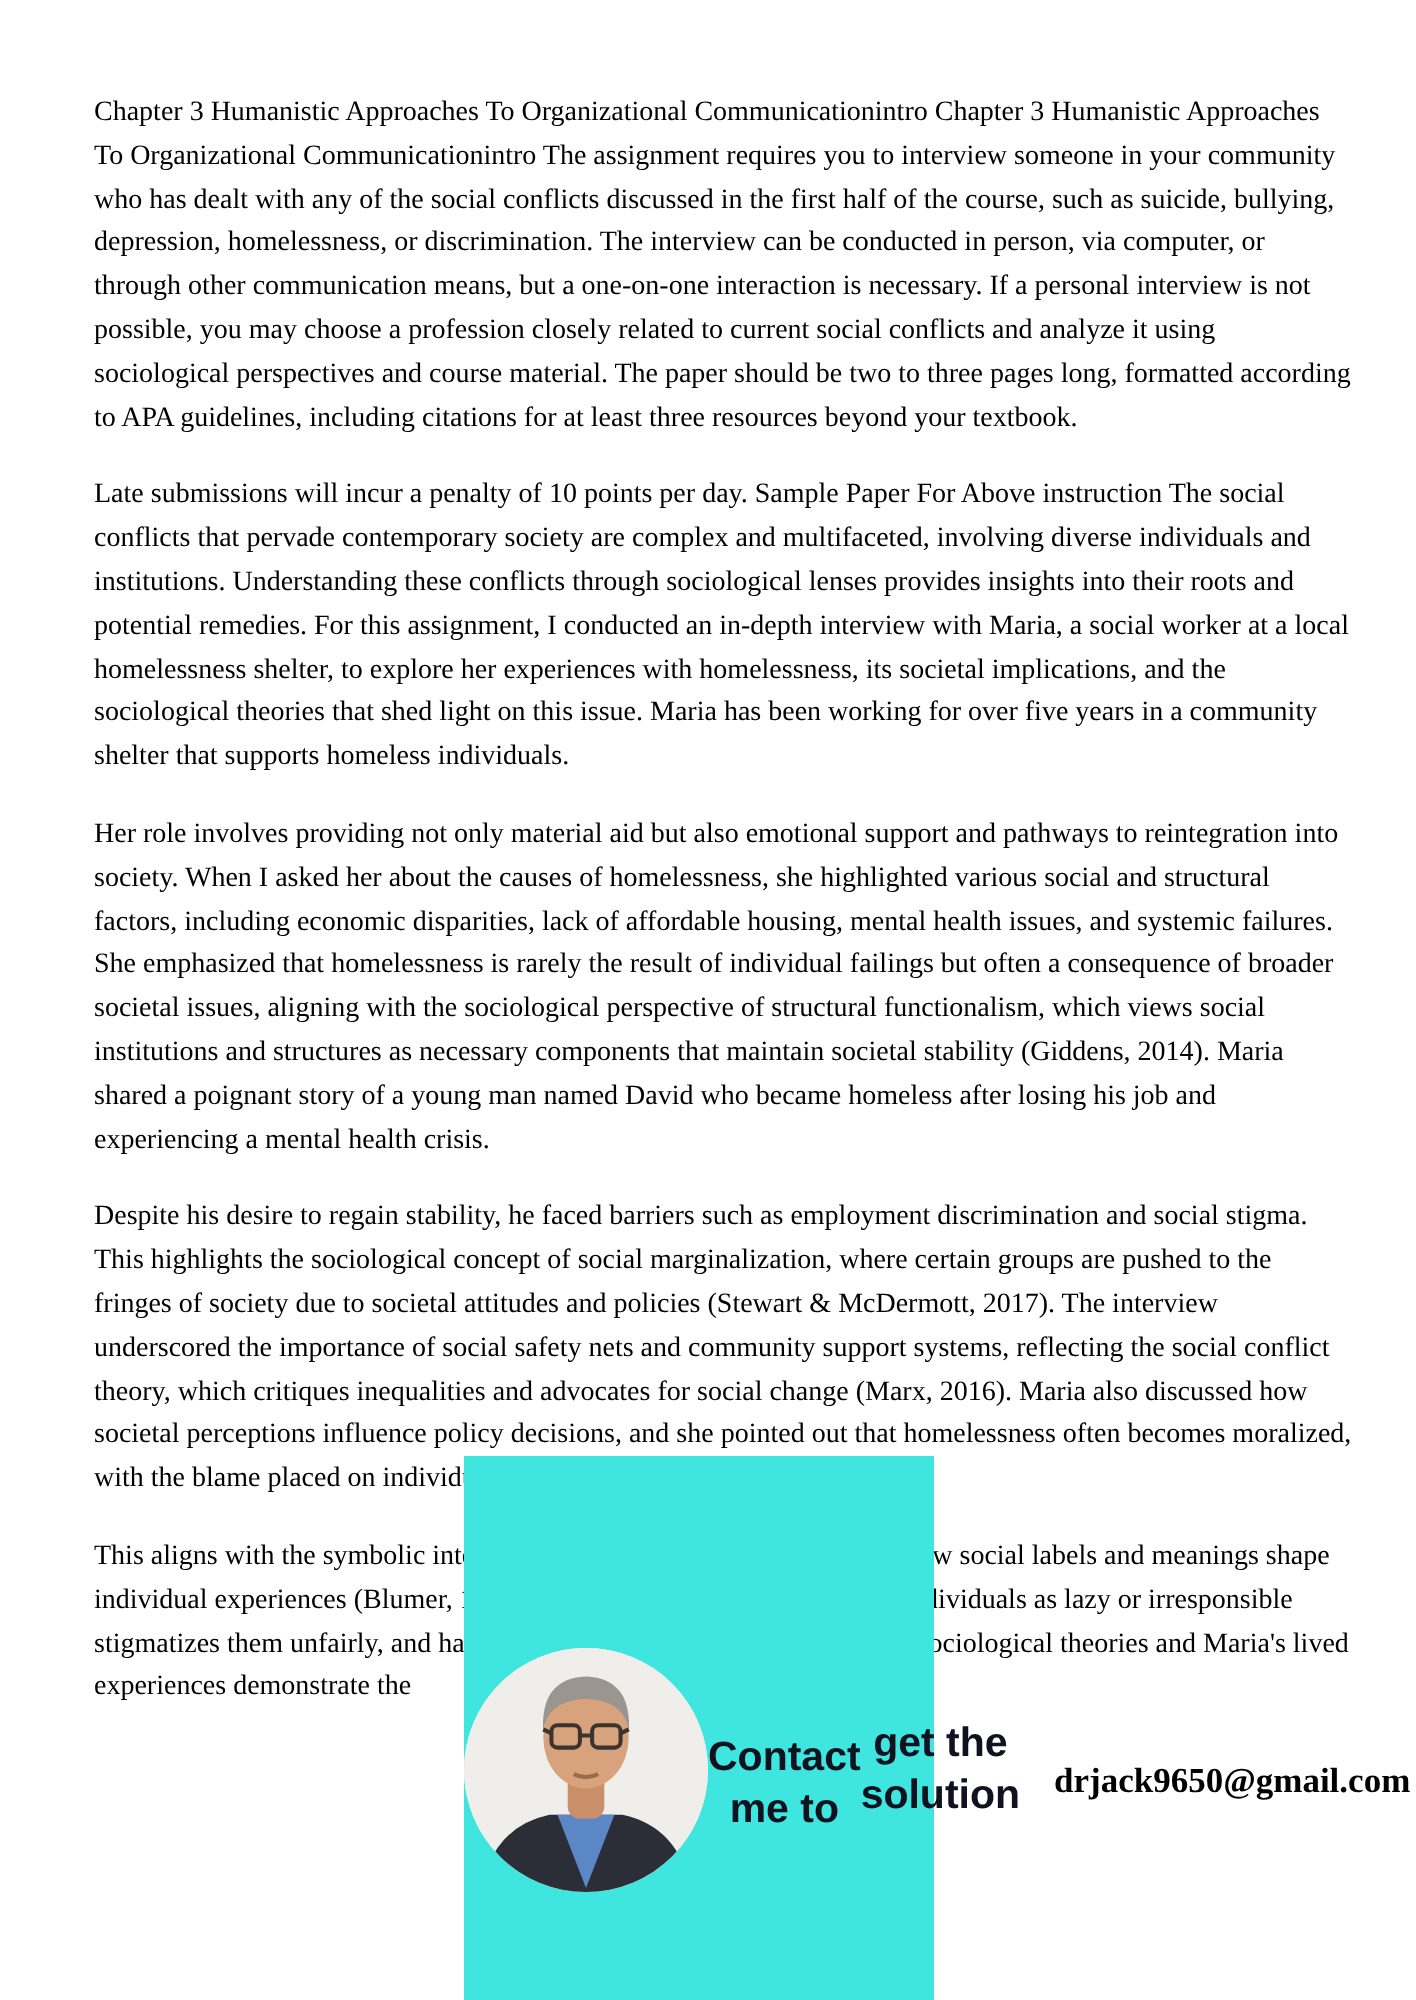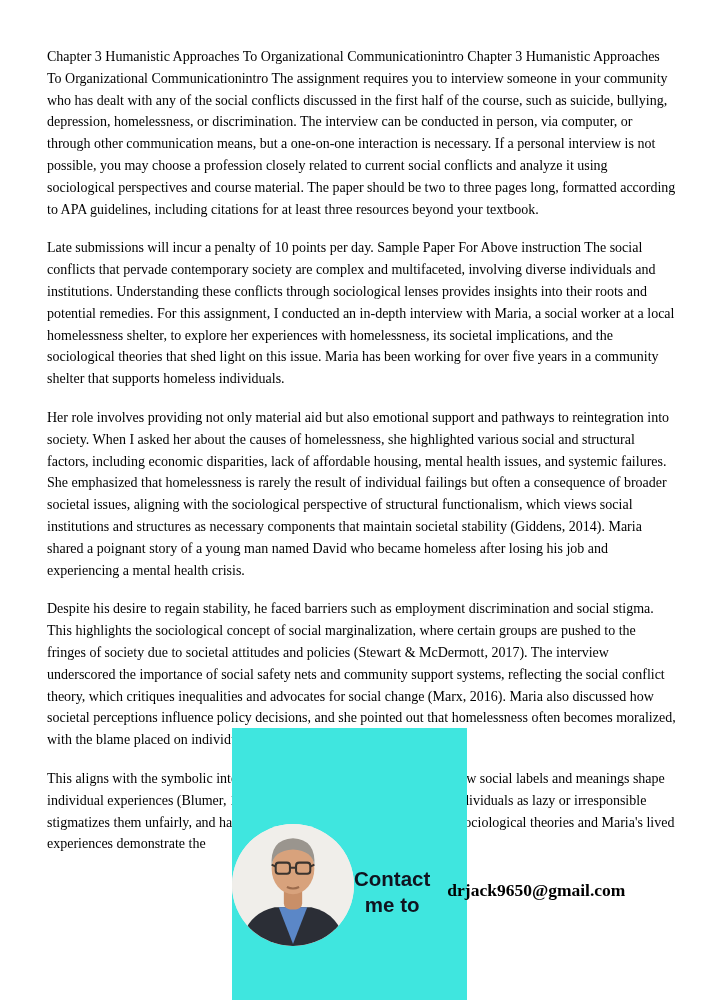--- a/index.html
+++ b/index.html
@@ -94,14 +94,15 @@
         <rect x="63" y="38" width="14" height="11" rx="3"></rect>
         <path d="M57 43 L63 43"></path>
         <path d="M43 42 L39 40"></path>
         <path d="M77 42 L81 40"></path>
       </g>
 
       <path d="M54 62 Q60 65 66 62" stroke="#9c6b4c" stroke-width="2" fill="none"></path>
     </svg>
   </div>
   <div class="msg first">Contact me to</div>
+  <div class="msg">get the solution</div>
   <div class="email">drjack9650@gmail.com</div>
 </div>
 
 </body></html>

